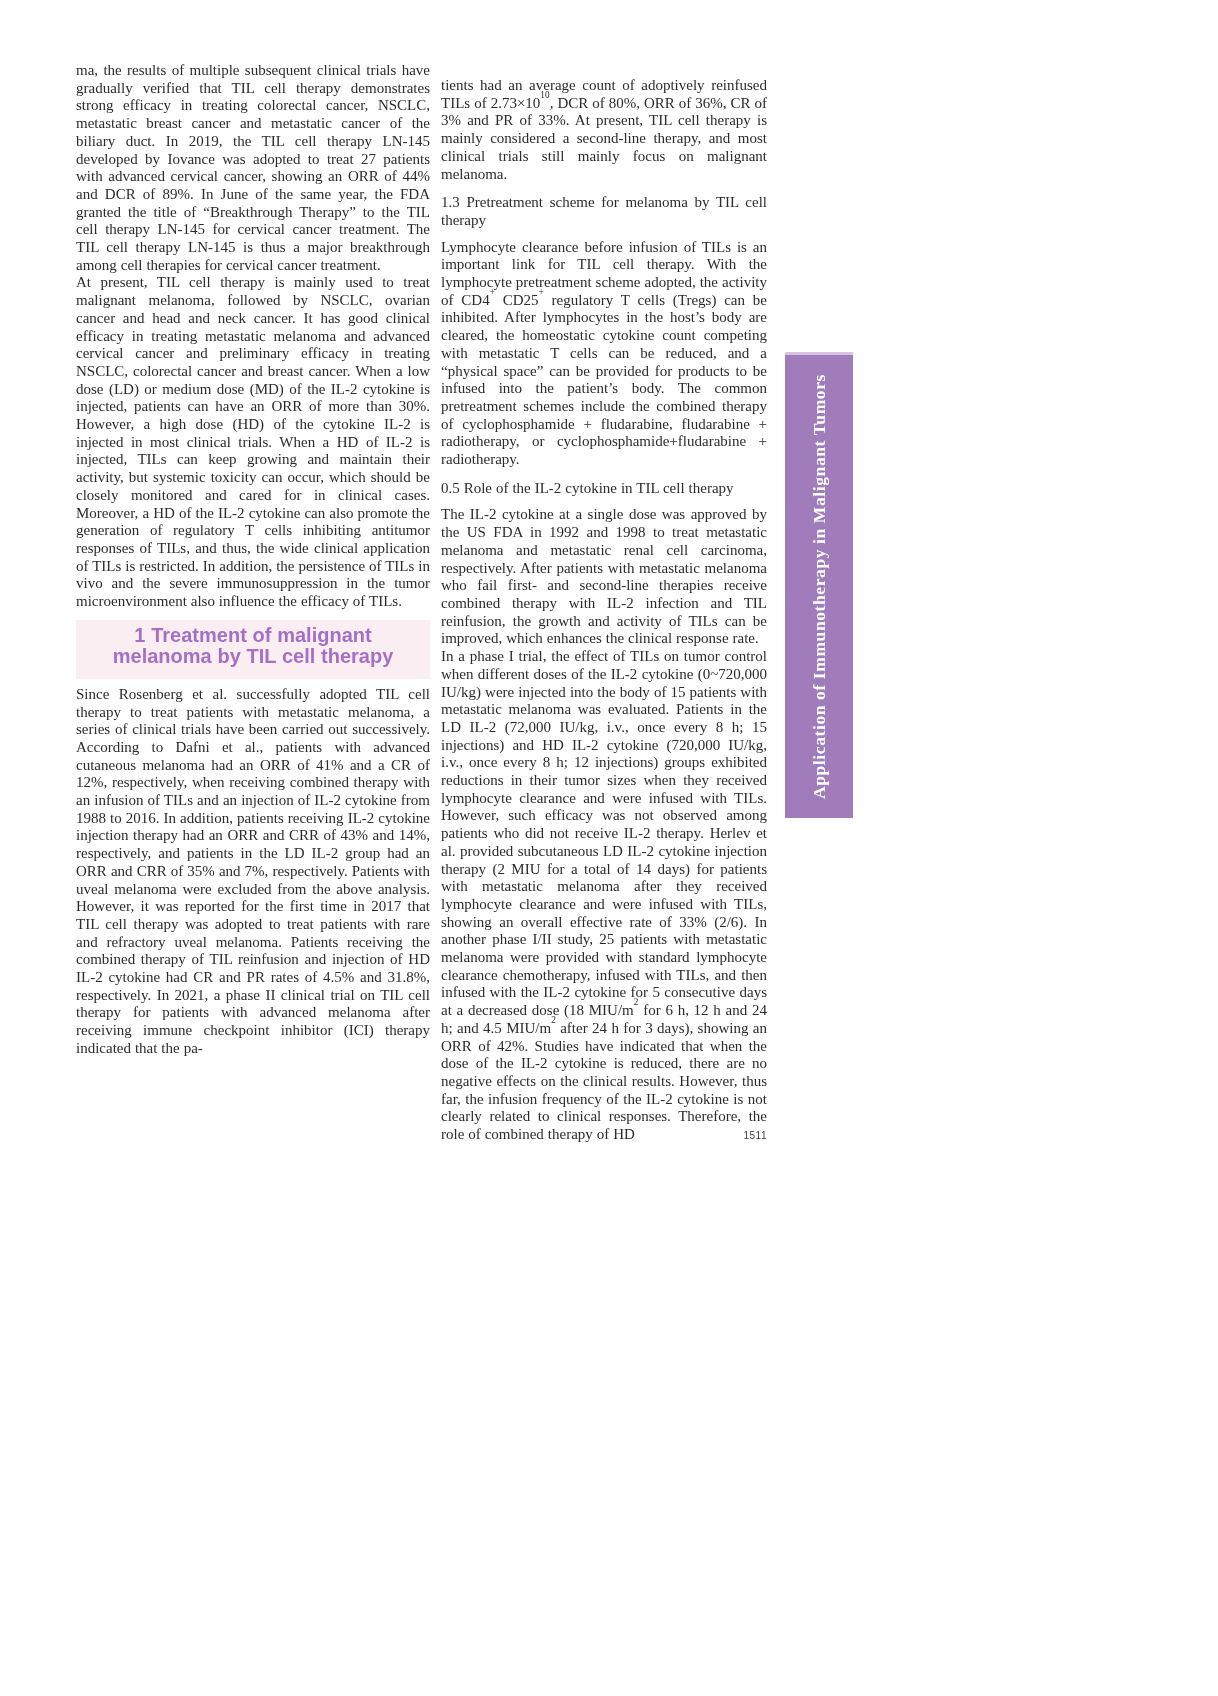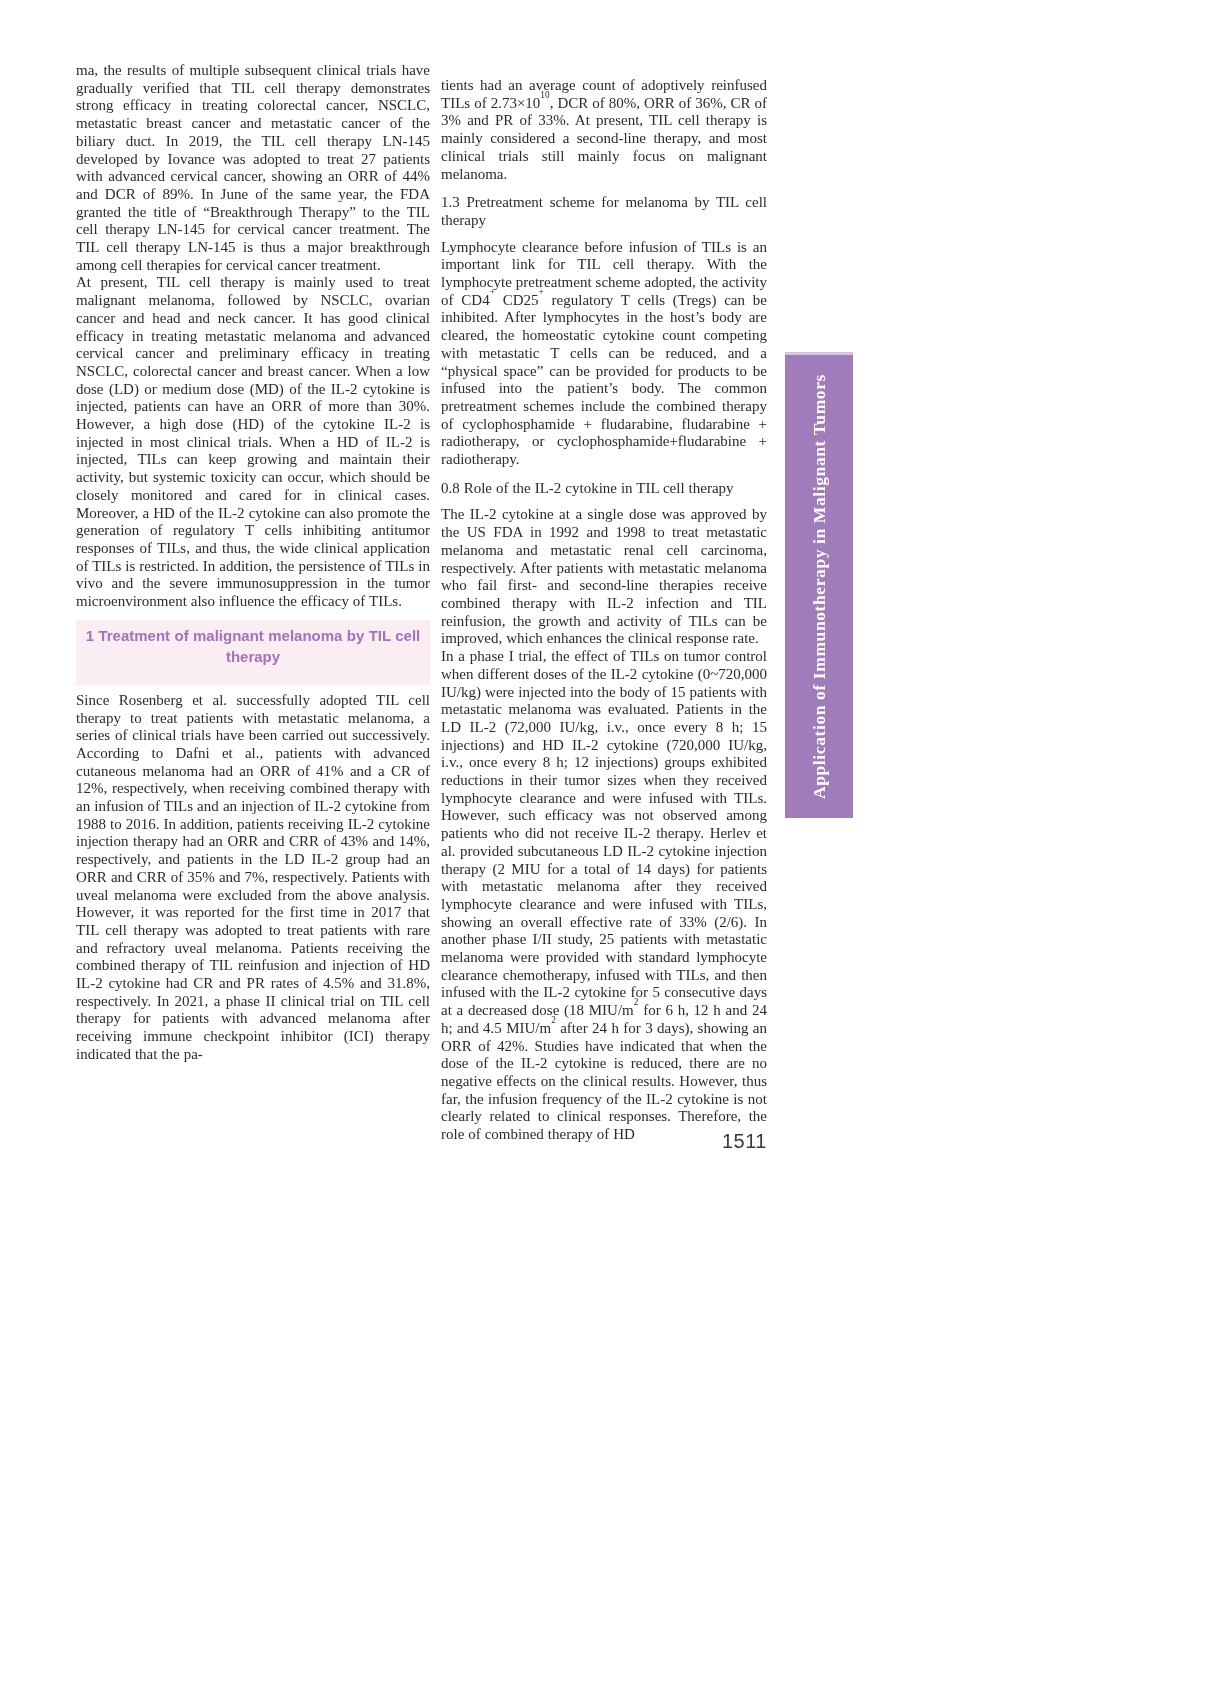--- a/index.html
+++ b/index.html
@@ -27,26 +27,26 @@
     font-size:15px;
     line-height:17.7px;
     text-align:justify;
     word-spacing:0.2px;
   }
   .col-left{left:76px;width:354px;}
   .col-right{left:441px;width:326px;margin-top:15px;}
   .col p.body{margin:0;}
   .section-heading{
     margin:9px 0 7px 0;
-    padding:5px 8px 18px 8px;
+    padding:5px 8px 12px 8px;
     background:var(--heading-bg);
     color:var(--heading-text);
     font-family:"Liberation Sans", sans-serif;
     font-weight:bold;
-    font-size:15px;
+    font-size:20px;
     line-height:21px;
     text-align:center;
   }
   .subheading{
     margin:11px 0 9px 0;
     text-align:justify;
   }
   sup{
     font-size:0.62em;
     line-height:0;
@@ -76,40 +76,40 @@
     font-size:17.5px;
     letter-spacing:0.6px;
   }
   .page-number{
     position:absolute;
     left:441px;
     width:326px;
     top:1130px;
     text-align:right;
     font-family:"Liberation Sans", sans-serif;
-    font-size:20px;
+    font-size:10px;
     color:#3a3a3a;
     letter-spacing:0.5px;
   }
 </style>
 </head>
 <body>
 
 <div class="page">
   <div class="col col-left">
       <p class="body">ma, the results of multiple subsequent clinical trials have gradually verified that TIL cell therapy demonstrates strong efficacy in treating colorectal cancer, NSCLC, metastatic breast cancer and metastatic cancer of the biliary duct. In 2019, the TIL cell therapy LN-145 developed by Iovance was adopted to treat 27 patients with advanced cervical cancer, showing an ORR of 44% and DCR of 89%. In June of the same year, the FDA granted the title of “Breakthrough Therapy” to the TIL cell therapy LN-145 for cervical cancer treatment. The TIL cell therapy LN-145 is thus a major breakthrough among cell therapies for cervical cancer treatment.</p>
       <p class="body">At present, TIL cell therapy is mainly used to treat malignant melanoma, followed by NSCLC, ovarian cancer and head and neck cancer. It has good clinical efficacy in treating metastatic melanoma and advanced cervical cancer and preliminary efficacy in treating NSCLC, colorectal cancer and breast cancer. When a low dose (LD) or medium dose (MD) of the IL-2 cytokine is injected, patients can have an ORR of more than 30%. However, a high dose (HD) of the cytokine IL-2 is injected in most clinical trials. When a HD of IL-2 is injected, TILs can keep growing and maintain their activity, but systemic toxicity can occur, which should be closely monitored and cared for in clinical cases. Moreover, a HD of the IL-2 cytokine can also promote the generation of regulatory T cells inhibiting antitumor responses of TILs, and thus, the wide clinical application of TILs is restricted. In addition, the persistence of TILs in vivo and the severe immunosuppression in the tumor microenvironment also influence the efficacy of TILs.</p>
       <div class="section-heading">1 Treatment of malignant melanoma by TIL cell therapy</div>
       <p class="body">Since Rosenberg et al. successfully adopted TIL cell therapy to treat patients with metastatic melanoma, a series of clinical trials have been carried out successively. According to Dafni et al., patients with advanced cutaneous melanoma had an ORR of 41% and a CR of 12%, respectively, when receiving combined therapy with an infusion of TILs and an injection of IL-2 cytokine from 1988 to 2016. In addition, patients receiving IL-2 cytokine injection therapy had an ORR and CRR of 43% and 14%, respectively, and patients in the LD IL-2 group had an ORR and CRR of 35% and 7%, respectively. Patients with uveal melanoma were excluded from the above analysis. However, it was reported for the first time in 2017 that TIL cell therapy was adopted to treat patients with rare and refractory uveal melanoma. Patients receiving the combined therapy of TIL reinfusion and injection of HD IL-2 cytokine had CR and PR rates of 4.5% and 31.8%, respectively. In 2021, a phase II clinical trial on TIL cell therapy for patients with advanced melanoma after receiving immune checkpoint inhibitor (ICI) therapy indicated that the pa-</p>
     </div>
   <div class="col col-right">
       <p class="body">tients had an average count of adoptively reinfused TILs of 2.73×10<sup>10</sup>, DCR of 80%, ORR of 36%, CR of 3% and PR of 33%. At present, TIL cell therapy is mainly considered a second-line therapy, and most clinical trials still mainly focus on malignant melanoma.</p>
       <div class="subheading">1.3 Pretreatment scheme for melanoma by TIL cell therapy</div>
       <p class="body">Lymphocyte clearance before infusion of TILs is an important link for TIL cell therapy. With the lymphocyte pretreatment scheme adopted, the activity of CD4<sup>+</sup> CD25<sup>+</sup> regulatory T cells (Tregs) can be inhibited. After lymphocytes in the host’s body are cleared, the homeostatic cytokine count competing with metastatic T cells can be reduced, and a “physical space” can be provided for products to be infused into the patient’s body. The common pretreatment schemes include the combined therapy of cyclophosphamide + fludarabine, fludarabine + radiotherapy, or cyclophosphamide+fludarabine + radiotherapy.</p>
-      <div class="subheading">0.8 Role of the IL-2 cytokine in TIL cell therapy</div>
+      <div class="subheading">0.5 Role of the IL-2 cytokine in TIL cell therapy</div>
       <p class="body">The IL-2 cytokine at a single dose was approved by the US FDA in 1992 and 1998 to treat metastatic melanoma and metastatic renal cell carcinoma, respectively. After patients with metastatic melanoma who fail first- and second-line therapies receive combined therapy with IL-2 infection and TIL reinfusion, the growth and activity of TILs can be improved, which enhances the clinical response rate.</p>
       <p class="body">In a phase I trial, the effect of TILs on tumor control when different doses of the IL-2 cytokine (0~720,000 IU/kg) were injected into the body of 15 patients with metastatic melanoma was evaluated. Patients in the LD IL-2 (72,000 IU/kg, i.v., once every 8 h; 15 injections) and HD IL-2 cytokine (720,000 IU/kg, i.v., once every 8 h; 12 injections) groups exhibited reductions in their tumor sizes when they received lymphocyte clearance and were infused with TILs. However, such efficacy was not observed among patients who did not receive IL-2 therapy. Herlev et al. provided subcutaneous LD IL-2 cytokine injection therapy (2 MIU for a total of 14 days) for patients with metastatic melanoma after they received lymphocyte clearance and were infused with TILs, showing an overall effective rate of 33% (2/6). In another phase I/II study, 25 patients with metastatic melanoma were provided with standard lymphocyte clearance chemotherapy, infused with TILs, and then infused with the IL-2 cytokine for 5 consecutive days at a decreased dose (18 MIU/m<sup>2</sup> for 6 h, 12 h and 24 h; and 4.5 MIU/m<sup>2</sup> after 24 h for 3 days), showing an ORR of 42%. Studies have indicated that when the dose of the IL-2 cytokine is reduced, there are no negative effects on the clinical results. However, thus far, the infusion frequency of the IL-2 cytokine is not clearly related to clinical responses. Therefore, the role of combined therapy of HD</p>
     </div>
   <div class="tab">
     <span class="tab-text">Application of Immunotherapy in Malignant Tumors</span>
   </div>
   <div class="page-number">1511</div>
 </div>
 
 </body></html>

